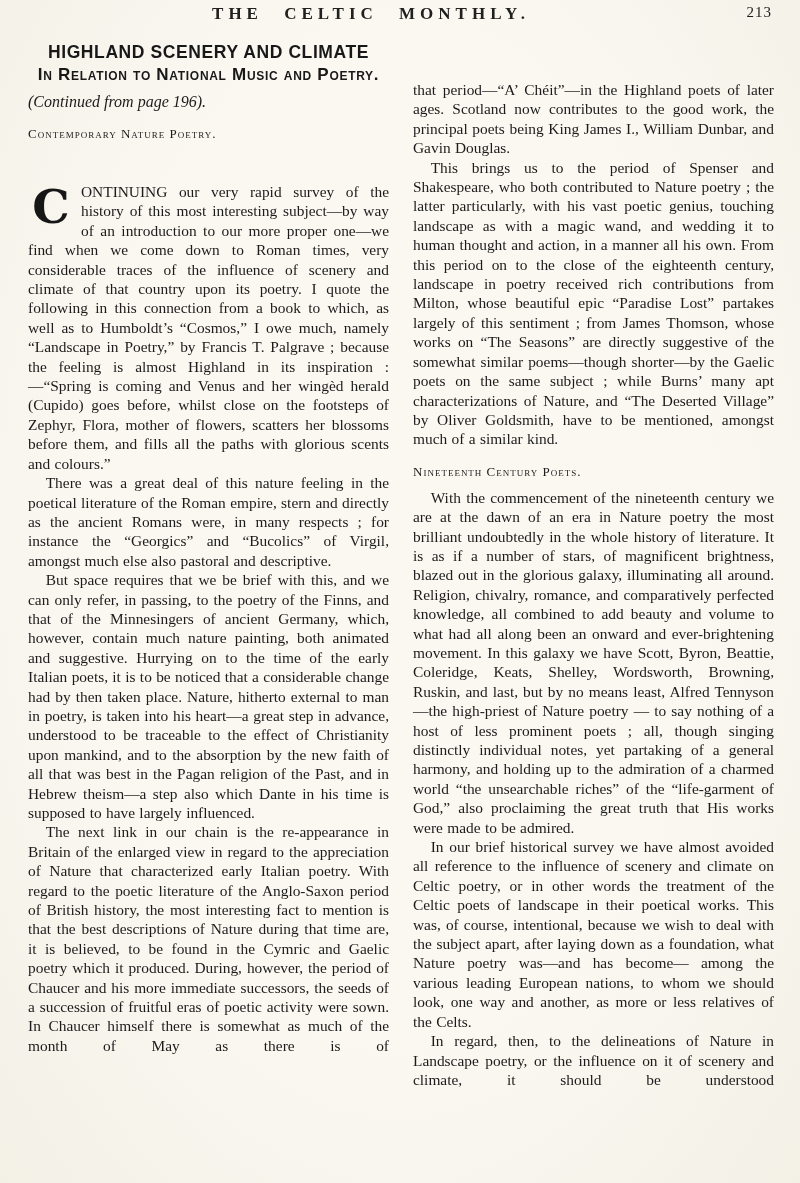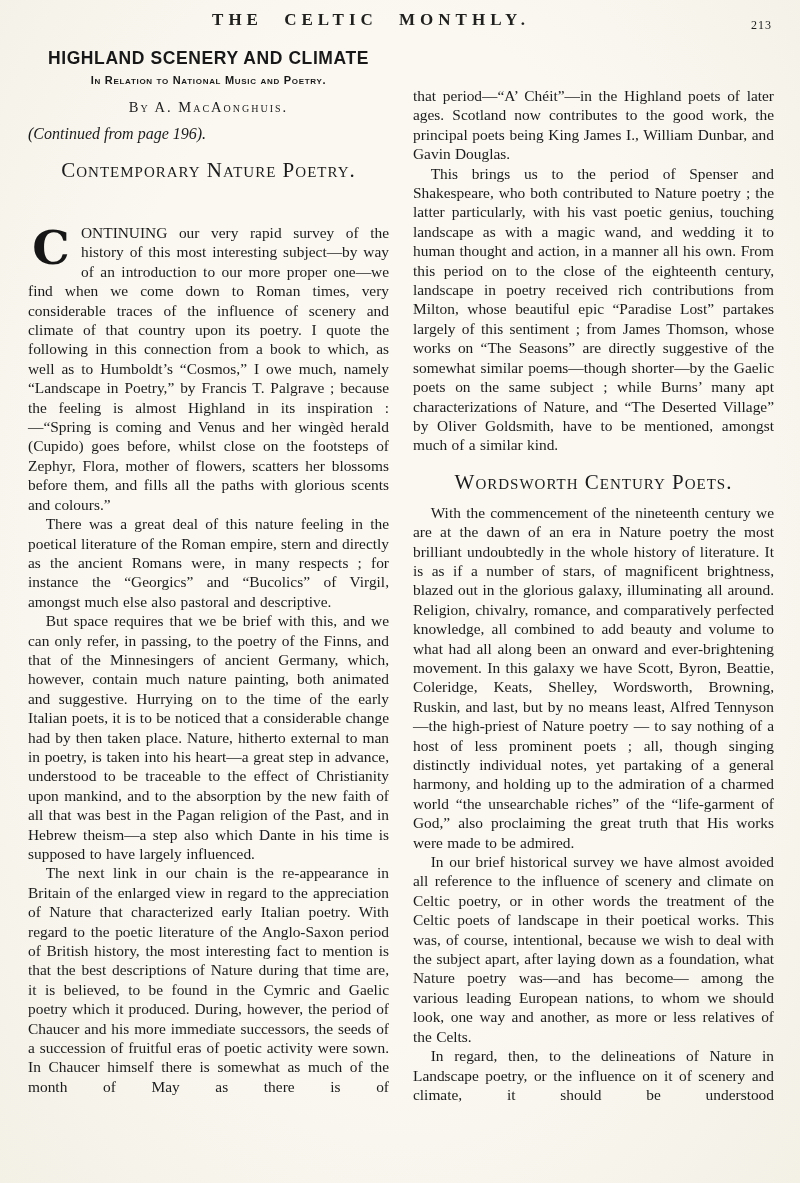--- a/index.html
+++ b/index.html
@@ -6,21 +6,21 @@
     margin: 0;
     padding: 0;
     background: #e9e6dd;
   }
   .page {
     position: relative;
     width: 800px;
     height: 1183px;
     margin: 0 auto;
     box-sizing: border-box;
-    padding: 10px 26px 0 28px;
+    padding: 4px 26px 0 28px;
     overflow: hidden;
     background: radial-gradient(ellipse at 50% 45%, #faf8f1 55%, #f3f0e6 100%);
     color: #1b1b1b;
     font-family: "Liberation Serif", serif;
   }
   
   .page-header {
     position: relative;
     height: 28px;
     margin-bottom: 8px;
@@ -30,22 +30,22 @@
     left: 0; right: 60px;
     text-align: center;
     font-size: 17px;
     font-weight: bold;
     letter-spacing: 5px;
     word-spacing: 12px;
     color: #20201e;
   }
   .page-number {
     position: absolute;
-    right: 2px; top: 8px;
-    font-size: 12px;
+    right: 2px; top: 0;
+    font-size: 15px;
     letter-spacing: 1px;
     font-family: Liberation Serif, serif;
   }
   
   .columns {
     display: flex;
     gap: 24px;
   }
   .column {
     flex: 1 1 0;
@@ -60,21 +60,21 @@
   }
   .title-line1 {
     display: block;
     font-size: 17.5px;
     font-weight: bold;
     letter-spacing: 0.6px;
     line-height: 21px;
   }
   .title-line2 {
     display: block;
-    font-size: 11px;
+    font-size: 17px;
     font-weight: bold;
     font-variant: small-caps;
     letter-spacing: 0.7px;
     line-height: 19px;
     margin-top: 2px;
   }
   .byline {
     margin-top: 9px;
     text-align: center;
     font-variant: small-caps;
@@ -83,24 +83,24 @@
   }
   .continuation {
     margin-top: 9px;
     text-align: left;
     font-style: italic;
     font-size: 16px;
   }
   
   .section-heading {
     margin: 15px 0 8px;
-    text-align: center;
+    text-align: left;
     font-weight: normal;
     font-variant: small-caps;
-    font-size: 21px;
+    font-size: 13px;
     letter-spacing: 1px;
   }
   .column.right .section-heading:first-child { margin-top: 0; }
   
   .body-para {
     margin: 0;
     font-size: 15.4px;
     line-height: 19.4px;
     text-align: justify;
     text-indent: 1.15em;
@@ -131,37 +131,36 @@
     <div class="page-number">213</div>
   </header>
 
   <div class="columns">
 
     <section class="column left">
       <h1 class="article-title">
         <span class="title-line1">HIGHLAND SCENERY AND CLIMATE</span>
         <span class="title-line2">In Relation to National Music and Poetry.</span>
       </h1>
-      <div class="byline">By A. MacAonghuis.</div>
       <div class="continuation">(Continued from page 196).</div>
 
       <h2 class="section-heading">Contemporary Nature Poetry.</h2>
 
       <p class="body-para noindent"><span class="dropcap">C</span><span>ONTINUING our very rapid survey of the history of this most interesting subject—by way of an introduction to our more proper one—we find when we come down to Roman times, very considerable traces of the influence of scenery and climate of that country upon its poetry.  I quote the following in this connection from a book to which, as well as to Humboldt’s “Cosmos,” I owe much, namely “Landscape in Poetry,” by Francis T. Palgrave ; because the feeling is almost Highland in its inspiration :—“Spring is coming and Venus and her wingèd herald (Cupido) goes before, whilst close on the footsteps of Zephyr, Flora, mother of flowers, scatters her blossoms before them, and fills all the paths with glorious scents and colours.”</span></p>
 
       <p class="body-para">There was a great deal of this nature feeling in the poetical literature of the Roman empire, stern and directly as the ancient Romans were, in many respects ; for instance the “Georgics” and “Bucolics” of Virgil, amongst much else also pastoral and descriptive.</p>
       <p class="body-para">But space requires that we be brief with this, and we can only refer, in passing, to the poetry of the Finns, and that of the Minnesingers of ancient Germany, which, however, contain much nature painting, both animated and suggestive. Hurrying on to the time of the early Italian poets, it is to be noticed that a considerable change had by then taken place.  Nature, hitherto external to man in poetry, is taken into his heart—a great step in advance, understood to be traceable to the effect of Christianity upon mankind, and to the absorption by the new faith of all that was best in the Pagan religion of the Past, and in Hebrew theism—a step also which Dante in his time is supposed to have largely influenced.</p>
       <p class="body-para runon">The next link in our chain is the re-appearance in Britain of the enlarged view in regard to the appreciation of Nature that characterized early Italian poetry.  With regard to the poetic literature of the Anglo-Saxon period of British history, the most interesting fact to mention is that the best descriptions of Nature during that time are, it is believed, to be found in the Cymric and Gaelic poetry which it produced. During, however, the period of Chaucer and his more immediate successors, the seeds of a succession of fruitful eras of poetic activity were sown.  In Chaucer himself there is somewhat as much of the month of May as there is of</p>
     </section>
 
     <section class="column right">
       <p class="body-para noindent">that period—“A’ Chéit”—in the Highland poets of later ages.  Scotland now contributes to the good work, the principal poets being King James I., William Dunbar, and Gavin Douglas.</p>
       <p class="body-para">This brings us to the period of Spenser and Shakespeare, who both contributed to Nature poetry ; the latter particularly, with his vast poetic genius, touching landscape as with a magic wand, and wedding it to human thought and action, in a manner all his own.  From this period on to the close of the eighteenth century, landscape in poetry received rich contributions from Milton, whose beautiful epic “Paradise Lost” partakes largely of this sentiment ; from James Thomson, whose works on “The Seasons” are directly suggestive of the somewhat similar poems—though shorter—by the Gaelic poets on the same subject ; while Burns’ many apt characterizations of Nature, and “The Deserted Village” by Oliver Goldsmith, have to be mentioned, amongst much of a similar kind.</p>
 
-      <h2 class="section-heading">Wordsworth Century Poets.</h2>
+      <h2 class="section-heading">Nineteenth Century Poets.</h2>
       <p class="body-para">With the commencement of the nineteenth century we are at the dawn of an era in Nature poetry the most brilliant undoubtedly in the whole history of literature.  It is as if a number of stars, of magnificent brightness, blazed out in the glorious galaxy, illuminating all around. Religion, chivalry, romance, and comparatively perfected knowledge, all combined to add beauty and volume to what had all along been an onward and ever-brightening movement.  In this galaxy we have Scott, Byron, Beattie, Coleridge, Keats, Shelley, Wordsworth, Browning, Ruskin, and last, but by no means least, Alfred Tennyson—the high-priest of Nature poetry — to say nothing of a host of less prominent poets ; all, though singing distinctly individual notes, yet partaking of a general harmony, and holding up to the admiration of a charmed world “the unsearchable riches” of the “life-garment of God,” also proclaiming the great truth that His works were made to be admired.</p>
       <p class="body-para">In our brief historical survey we have almost avoided all reference to the influence of scenery and climate on Celtic poetry, or in other words the treatment of the Celtic poets of landscape in their poetical works.  This was, of course, intentional, because we wish to deal with the subject apart, after laying down as a foundation, what Nature poetry was—and has become— among the various leading European nations, to whom we should look, one way and another, as more or less relatives of the Celts.</p>
 
       <p class="body-para runon">In regard, then, to the delineations of Nature in Landscape poetry, or the influence on it of scenery and climate, it should be understood</p>
     </section>
 
   </div>
 </div>
 
 </body></html>

